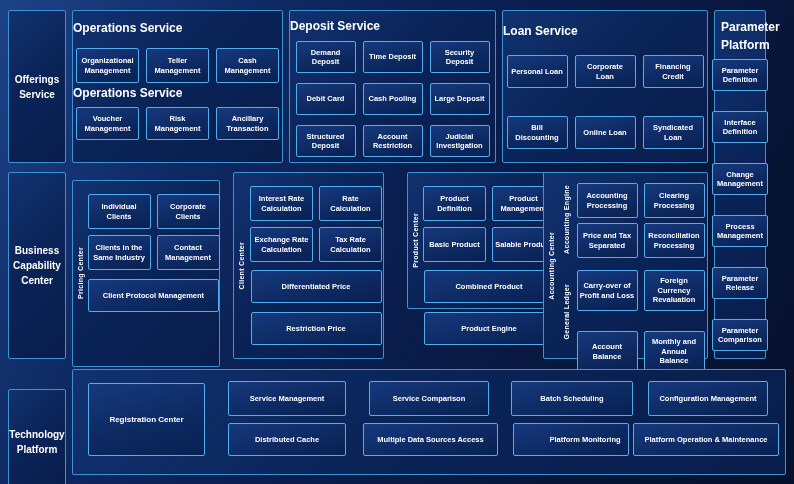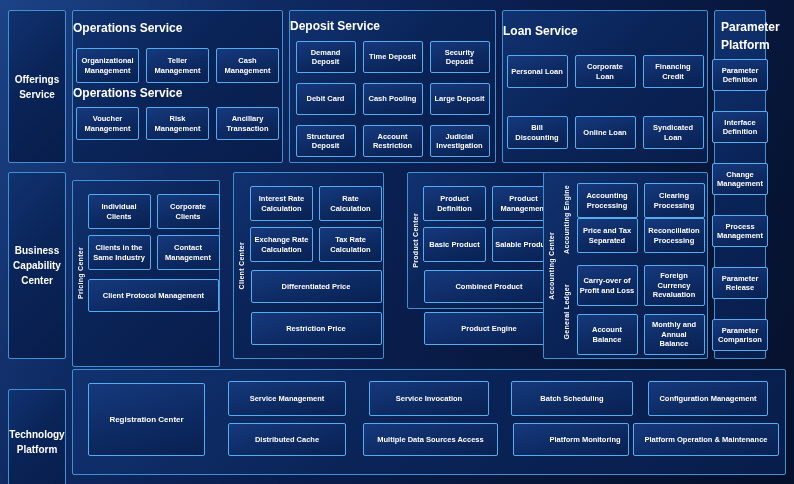--- a/index.html
+++ b/index.html
@@ -74,23 +74,23 @@
   .bx.wide{width:131px;height:33px;}
   
   .acc-outer{left:0;width:14px;}
   .acc-engine{left:14px;width:16px;top:0;height:50%;}
   .acc-ledger{left:14px;width:16px;top:50%;height:50%;}
   .acc-content{margin-left:30px;padding-top:10px;display:flex;flex-direction:column;align-items:center;}
   .acc-row{display:flex;gap:6px;justify-content:center;}
   .acc-row .bx{width:61px;}
   .acc-row.eng .bx{height:35px;}
   .acc-row.led .bx{height:41px;}
-  .acc-r2{}
+  .acc-r2{margin-top:5px;}
   .acc-r3{margin-top:12px;}
-  .acc-r4{margin-top:8px;justify-content:center;}
+  .acc-r4{margin-top:20px;justify-content:center;}
   
   .p-bottom .bx{position:absolute;}
   .reg{left:15px;top:13px;width:117px;height:73px;font-size:8px;}
   .tb1{left:155px;top:11px;width:118px;height:35px;}
   .tb2{left:296px;top:11px;width:120px;height:35px;}
   .tb3{left:438px;top:11px;width:122px;height:35px;}
   .tb4{left:575px;top:11px;width:120px;height:35px;}
   .tb5{left:155px;top:53px;width:118px;height:33px;}
   .tb6{left:290px;top:53px;width:135px;height:33px;}
   .tb7{left:440px;top:53px;width:116px;height:33px;padding-left:30px;}
@@ -244,21 +244,21 @@
       <div class="acc-row led acc-r4">
         <div class="bx">Account Balance</div>
         <div class="bx">Monthly and Annual Balance</div>
       </div>
     </div>
   </div>
 
   <div class="panel p-bottom">
     <div class="bx reg">Registration Center</div>
     <div class="bx tb1">Service Management</div>
-    <div class="bx tb2">Service Invocation</div>
+    <div class="bx tb2">Service Comparison</div>
     <div class="bx tb3">Batch Scheduling</div>
     <div class="bx tb4">Configuration Management</div>
     <div class="bx tb5">Distributed Cache</div>
     <div class="bx tb6">Multiple Data Sources Access</div>
     <div class="bx tb7">Platform Monitoring</div>
     <div class="bx tb8">Platform Operation &amp; Maintenance</div>
   </div>
 
 </div>
 

